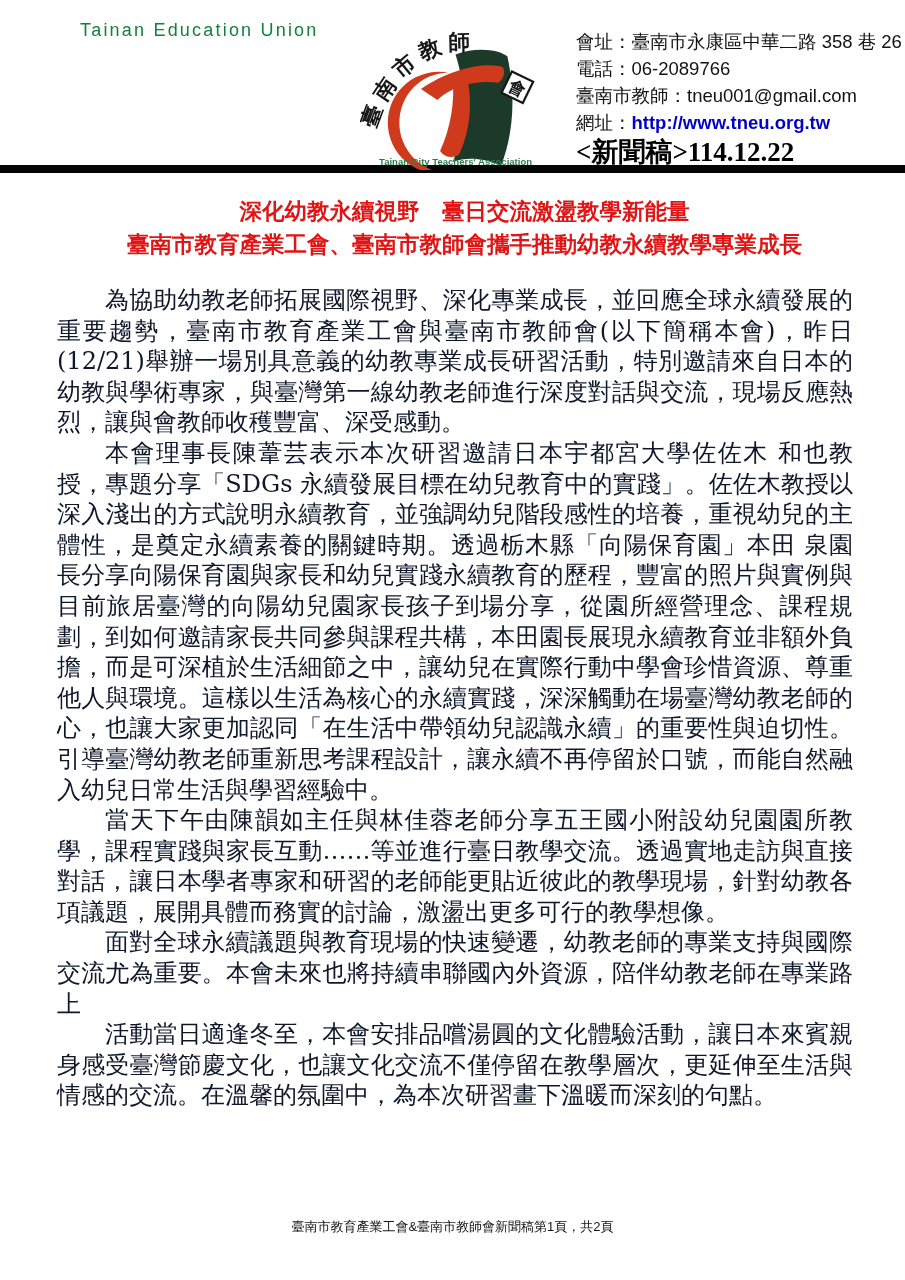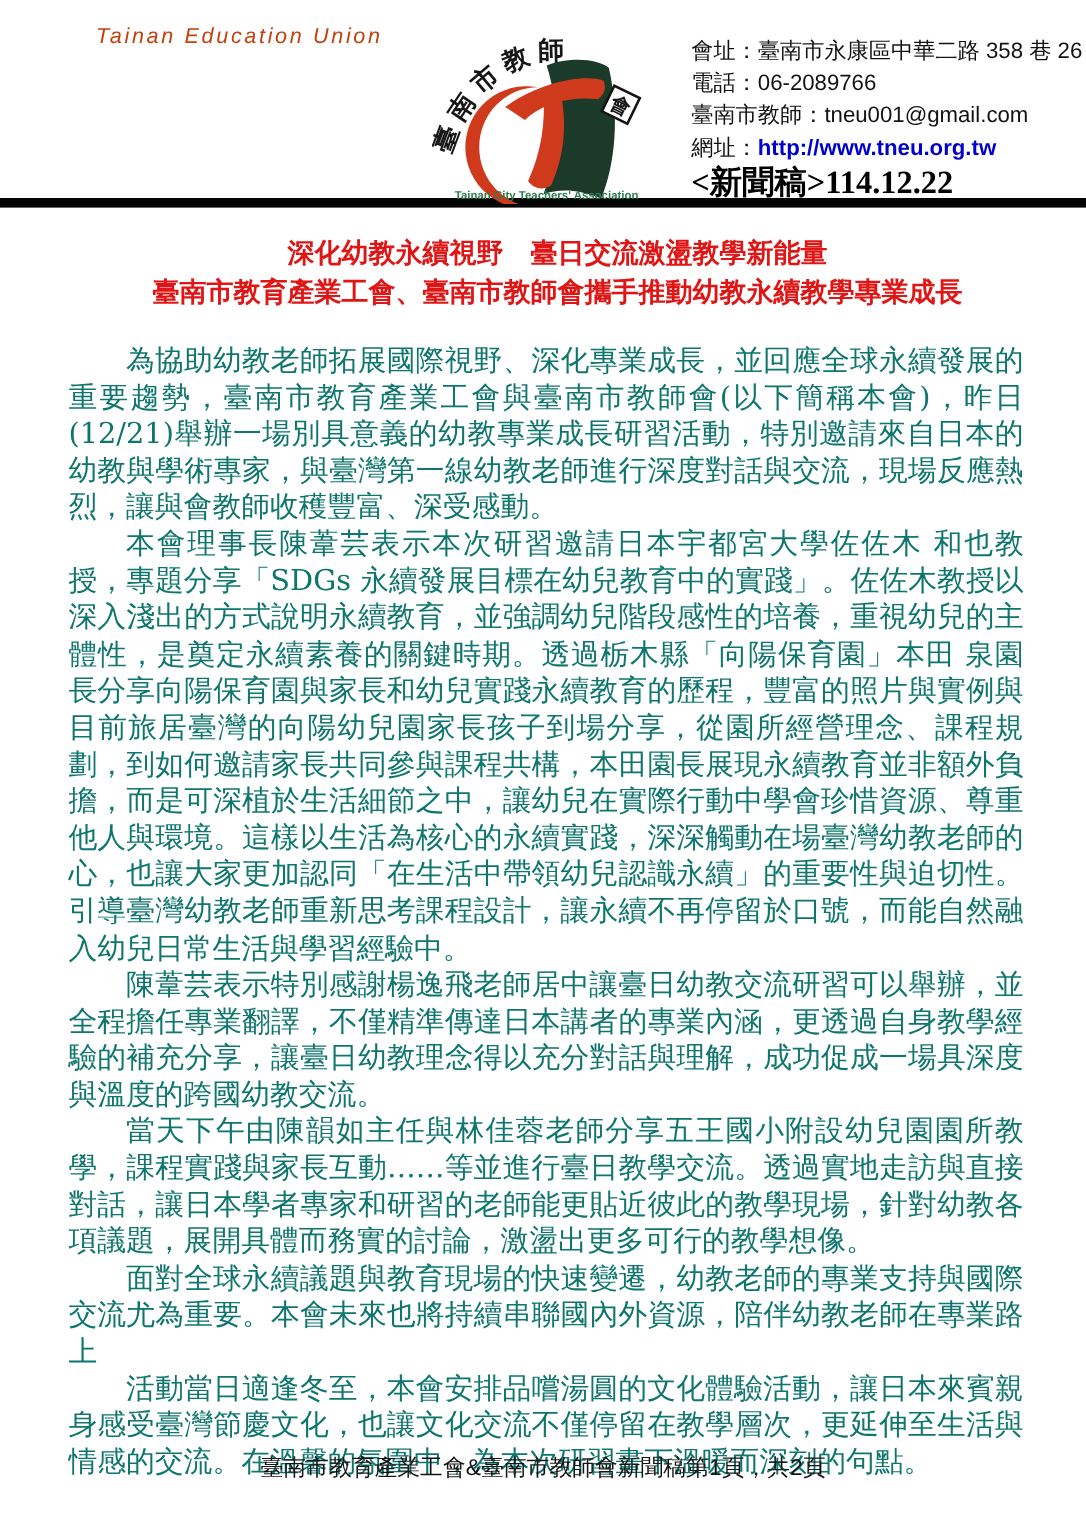--- a/index.html
+++ b/index.html
@@ -9,48 +9,48 @@
   }
 
   
   .header { display:flex; align-items:flex-start; padding:20px 0 0 80px; height:142px; }
 
   .tneu-logo { width:248px; flex:0 0 auto; }
   .tneu-acronym { font-size:74px; font-weight:800; line-height:0.88; letter-spacing:-2px; }
   .tneu-acronym .tn { color:#1a86ca; }
   .tneu-acronym .eu { color:#221e1b; }
   .tneu-zh { font-size:27px; color:#2d2d2d; letter-spacing:0.5px; margin-top:6px; white-space:nowrap; }
-  .tneu-en { font-size:18px; color:#c2410c; letter-spacing:2.2px; white-space:nowrap;font-style:italic; }
+  .tneu-en { font-size:18px; color:#15803d; letter-spacing:2.2px; white-space:nowrap; }
 
   .tcta-logo { width:182px; height:150px; margin-left:32px; flex:0 0 auto; }
 
   .contact { margin-left:34px; padding-top:8px; font-size:18.5px; color:#121212; line-height:27px; }
   .contact .row { white-space:nowrap; }
   .contact a { color:#0000cc; font-weight:bold; cursor:pointer; }
   .press-tag { font-size:27px; font-weight:bold; color:#000; margin-top:3px; font-family:"Liberation Serif", serif; }
 
   .divider { height:8px; background:#050505; margin-top:3px; }
 
   
   .title-block {
     margin-top:22px; text-align:center; color:#e01515; font-weight:bold;
     font-size:22.5px; line-height:33px; font-family:"DejaVu Serif", serif;padding-left:24px;
   }
 
   
   .content {
     padding:24px 52px 0 57px; font-size:24px; line-height:30.6px;
-    text-align:justify; color:#0f766e; font-family:"DejaVu Serif", serif;
+    text-align:justify; color:#0f172a; font-family:"DejaVu Serif", serif;
   }
   .content p { margin:0; text-indent:2em; }
 
   
   .footer {
     position:absolute; left:0; bottom:44px; width:100%;
-    text-align:center; font-size:19px; color:#141414;
+    text-align:center; font-size:13px; color:#141414;
   }
 </style>
 </head>
 <body>
 
 <div class="header">
 
   <div class="tneu-logo">
     <div class="tneu-en">Tainan Education Union</div>
   </div>
@@ -92,21 +92,20 @@
 <div class="divider"></div>
 
 <div class="title-block">
   <div>深化幼教永續視野　臺日交流激盪教學新能量</div>
   <div>臺南市教育產業工會、臺南市教師會攜手推動幼教永續教學專業成長</div>
 </div>
 
 <div class="content">
   <p>為協助幼教老師拓展國際視野、深化專業成長，並回應全球永續發展的重要趨勢，臺南市教育產業工會與臺南市教師會(以下簡稱本會)，昨日(12/21)舉辦一場別具意義的幼教專業成長研習活動，特別邀請來自日本的幼教與學術專家，與臺灣第一線幼教老師進行深度對話與交流，現場反應熱烈，讓與會教師收穫豐富、深受感動。</p>
   <p>本會理事長陳葦芸表示本次研習邀請日本宇都宮大學佐佐木 和也教授，專題分享「SDGs 永續發展目標在幼兒教育中的實踐」。佐佐木教授以深入淺出的方式說明永續教育，並強調幼兒階段感性的培養，重視幼兒的主體性，是奠定永續素養的關鍵時期。透過栃木縣「向陽保育園」本田 泉園長分享向陽保育園與家長和幼兒實踐永續教育的歷程，豐富的照片與實例與目前旅居臺灣的向陽幼兒園家長孩子到場分享，從園所經營理念、課程規劃，到如何邀請家長共同參與課程共構，本田園長展現永續教育並非額外負擔，而是可深植於生活細節之中，讓幼兒在實際行動中學會珍惜資源、尊重他人與環境。這樣以生活為核心的永續實踐，深深觸動在場臺灣幼教老師的心，也讓大家更加認同「在生活中帶領幼兒認識永續」的重要性與迫切性。引導臺灣幼教老師重新思考課程設計，讓永續不再停留於口號，而能自然融入幼兒日常生活與學習經驗中。</p>
-  <p>陳葦芸表示特別感謝楊逸飛老師居中讓臺日幼教交流研習可以舉辦，並全程擔任專業翻譯，不僅精準傳達日本講者的專業內涵，更透過自身教學經驗的補充分享，讓臺日幼教理念得以充分對話與理解，成功促成一場具深度與溫度的跨國幼教交流。</p>
   <p>當天下午由陳韻如主任與林佳蓉老師分享五王國小附設幼兒園園所教學，課程實踐與家長互動……等並進行臺日教學交流。透過實地走訪與直接對話，讓日本學者專家和研習的老師能更貼近彼此的教學現場，針對幼教各項議題，展開具體而務實的討論，激盪出更多可行的教學想像。</p>
   <p>面對全球永續議題與教育現場的快速變遷，幼教老師的專業支持與國際交流尤為重要。本會未來也將持續串聯國內外資源，陪伴幼教老師在專業路上</p>
   <p>活動當日適逢冬至，本會安排品嚐湯圓的文化體驗活動，讓日本來賓親身感受臺灣節慶文化，也讓文化交流不僅停留在教學層次，更延伸至生活與情感的交流。在溫馨的氛圍中，為本次研習畫下溫暖而深刻的句點。</p>
 </div>
 
 <div class="footer">
   <span>臺南市教育產業工會&amp;臺南市教師會新聞稿第1頁，共2頁</span>
 </div>
 
 </body></html>

